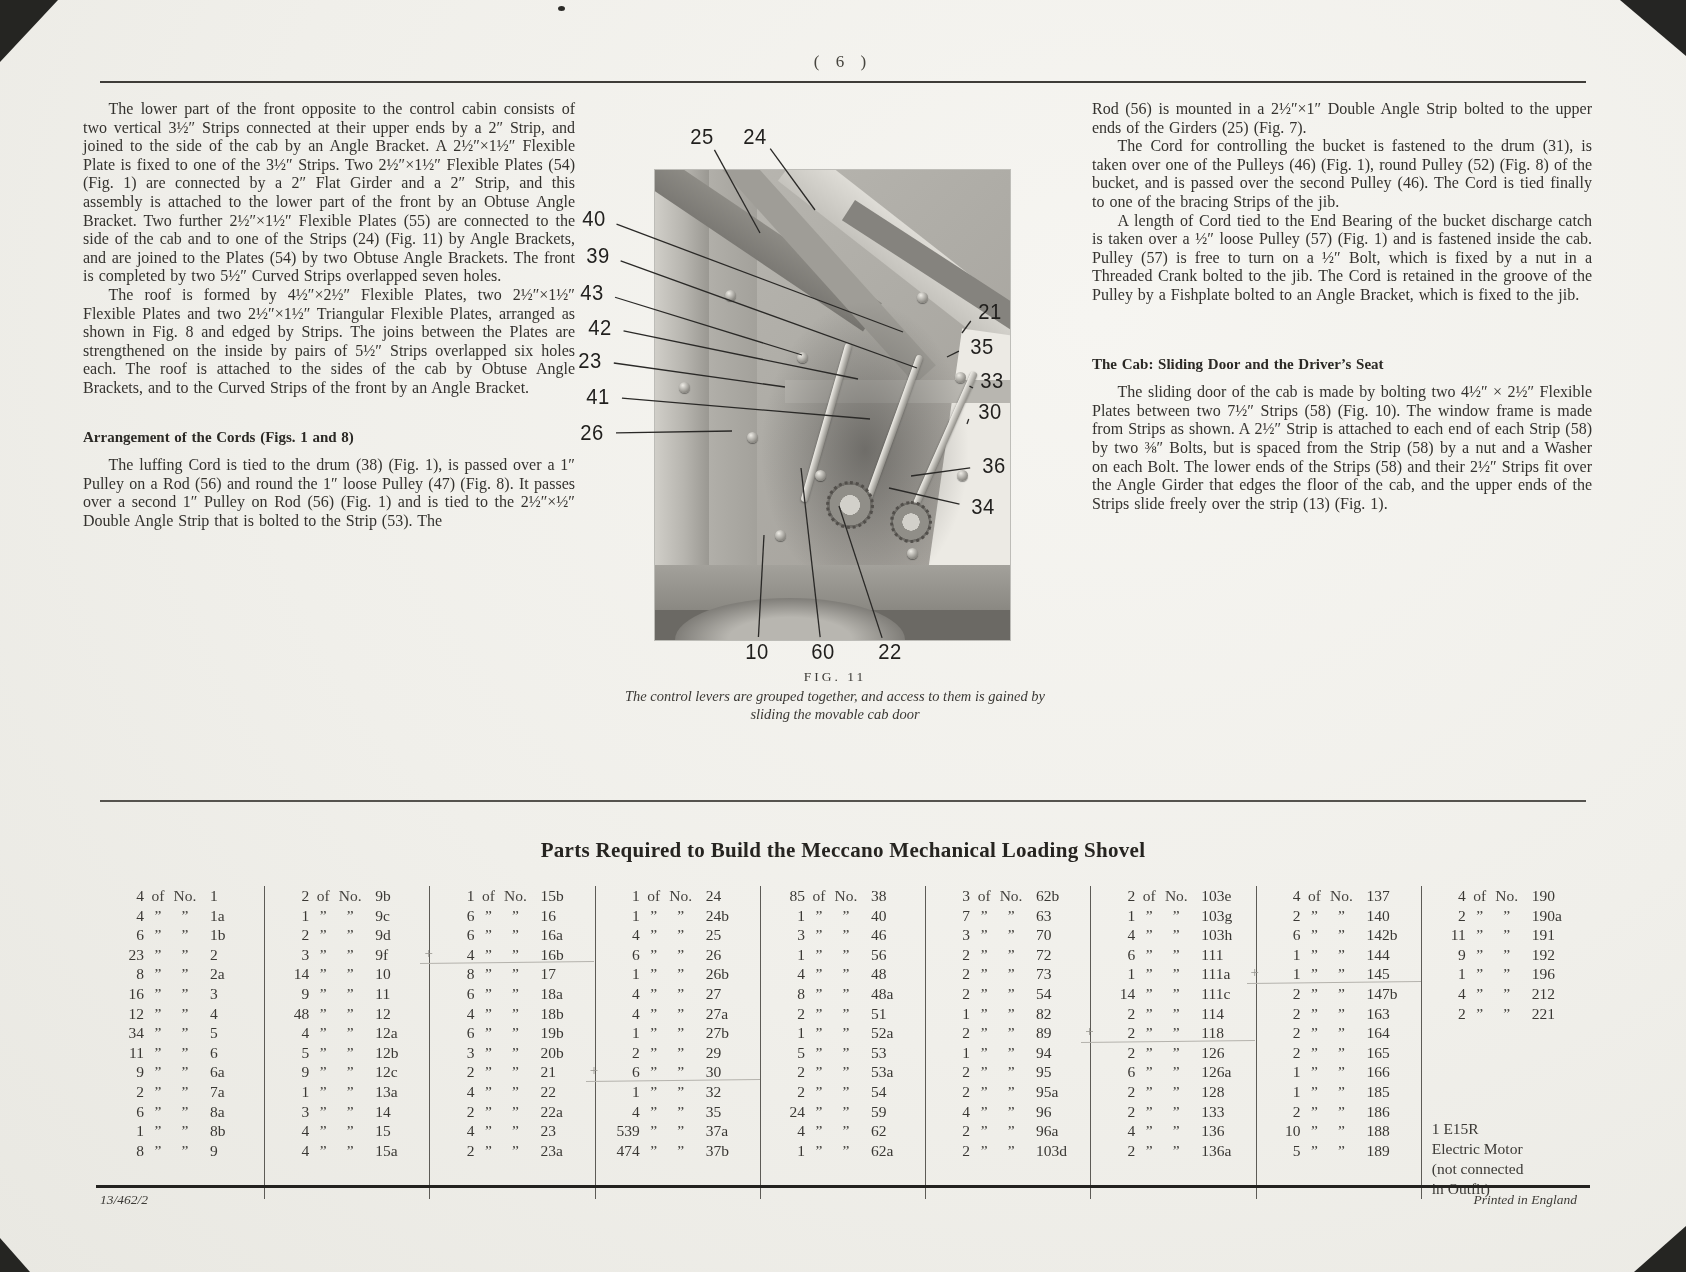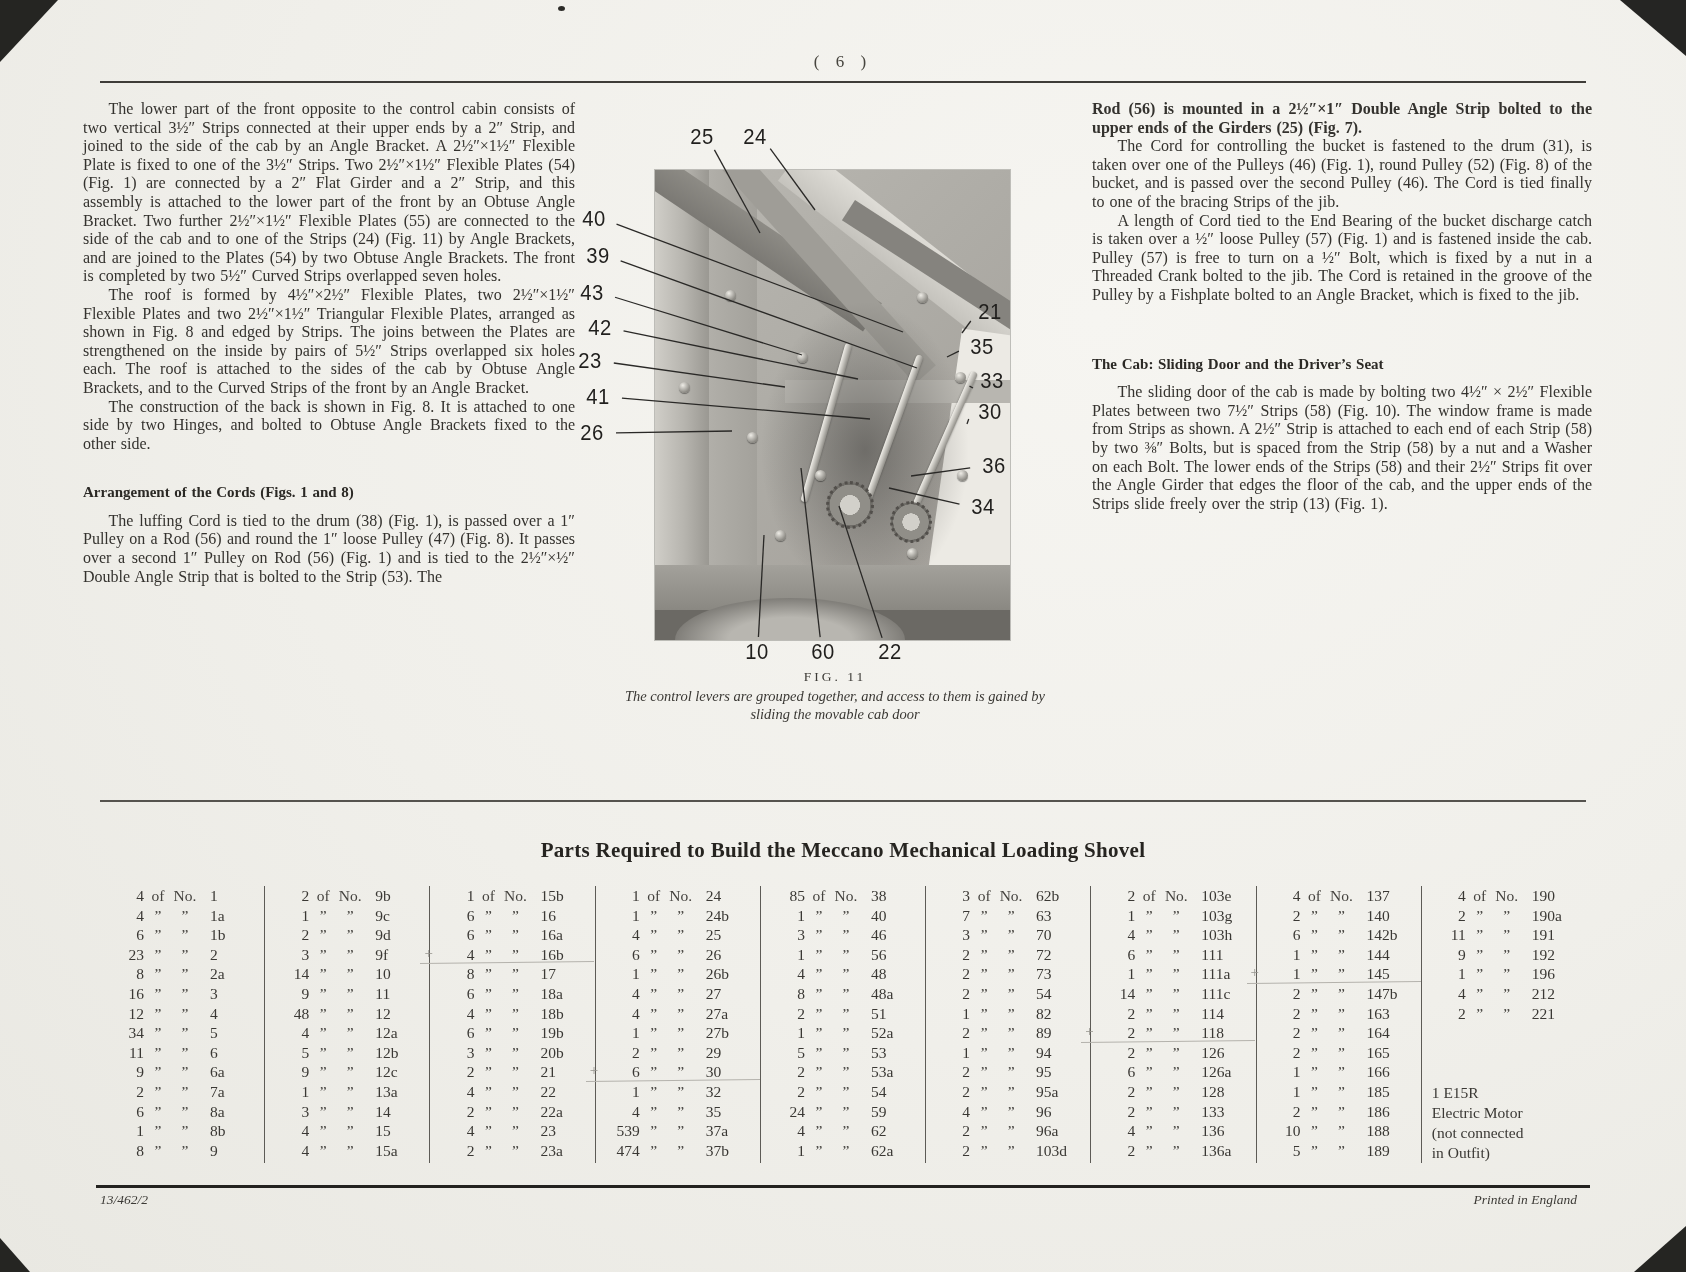--- a/index.html
+++ b/index.html
@@ -23,21 +23,21 @@
   .rule{position:absolute;background:#3e3c38;}
   .rule-top{left:100px;top:81px;width:1486px;height:2px;}
   .rule-mid{left:100px;top:800px;width:1486px;height:1.5px;background:#55534e;}
   .rule-foot{left:96px;top:1185px;width:1494px;height:3px;background:#23221f;}
 
   
   .col{position:absolute;top:100px;font-size:16px;line-height:18.6px;text-align:justify;word-spacing:.06em;}
   .col-left{left:83px;width:492px;}
   .col-right{left:1092px;width:500px;}
   .para{margin:0;text-indent:1.6em;}
-  .para.flush{text-indent:0;font-weight:bold;}
+  .para.flush{text-indent:0;}
   h3.sec{font-size:15px;margin:30px 0 10px;text-indent:0;text-align:left;color:#2b2925;}
   h3.sec.cab{margin-top:50px;}
 
   
   .figure{position:absolute;left:580px;top:115px;width:510px;height:652px;}
   .photo{position:absolute;left:75px;top:55px;width:355px;height:470px;overflow:hidden;
     background:linear-gradient(135deg,#bab8b2 0%,#aeaca6 45%,#a19d97 100%);
     box-shadow:0 0 0 1px rgba(90,88,84,.35);}
   .photo>div{position:absolute;}
   .holes-v{background-image:radial-gradient(circle, rgba(72,70,66,.8) 4.5px, rgba(72,70,66,0) 5.5px);background-size:100% 34px;background-position:center 8px;}
@@ -59,21 +59,21 @@
   .parts-title{position:absolute;left:0;top:838px;width:100%;text-align:center;font-size:21px;font-weight:bold;color:#262420;letter-spacing:.3px;}
   .parts{position:absolute;left:100px;top:886px;width:1486px;display:flex;align-items:stretch;font-size:15.5px;color:#3a3834;}
   .pcol{flex:1;padding:0 6px 0 10px;}
   .pcol + .pcol{border-left:1px solid #5d5b56;}
   .prow{position:relative;display:grid;grid-template-columns:36px 24px 30px auto;line-height:19.6px;}
   .prow .q{text-align:right;padding-right:2px;}
   .prow .d{text-align:center;color:#45433f;}
   .prow .p{padding-left:10px;}
   .prow.penciled::before{content:"+";position:absolute;left:-16px;top:-1px;color:#97958f;font-size:15px;}
   .prow.penciled::after{content:"";position:absolute;left:-20px;right:-6px;bottom:1px;height:1px;background:#b4b2ac;transform:rotate(-.6deg);}
-  .motor-note{margin-top:60px;line-height:20px;}
+  .motor-note{margin-top:96px;line-height:20px;}
 
   .footer-left{position:absolute;left:100px;top:1192px;font-style:italic;font-size:13.5px;color:#3c3a36;}
   .footer-right{position:absolute;right:109px;top:1192px;font-style:italic;font-size:13.5px;color:#3c3a36;}
 </style>
 </head>
 <body>
 
 <div class="page">
 
   <div class="corner tl"></div>
@@ -82,21 +82,20 @@
   <div class="corner br"></div>
   <div class="speck"></div>
 
   <div class="page-num">( 6 )</div>
   <div class="rule rule-top"></div>
 
   <div class="col col-left">
     <div id="left-paras-1">
         <p class="para">The lower part of the front opposite to the control cabin consists of two vertical 3½″ Strips connected at their upper ends by a 2″ Strip, and joined to the side of the cab by an Angle Bracket. A 2½″×1½″ Flexible Plate is fixed to one of the 3½″ Strips. Two 2½″×1½″ Flexible Plates (54) (Fig. 1) are connected by a 2″ Flat Girder and a 2″ Strip, and this assembly is attached to the lower part of the front by an Obtuse Angle Bracket. Two further 2½″×1½″ Flexible Plates (55) are connected to the side of the cab and to one of the Strips (24) (Fig. 11) by Angle Brackets, and are joined to the Plates (54) by two Obtuse Angle Brackets. The front is completed by two 5½″ Curved Strips overlapped seven holes.</p>
         <p class="para">The roof is formed by 4½″×2½″ Flexible Plates, two 2½″×1½″ Flexible Plates and two 2½″×1½″ Triangular Flexible Plates, arranged as shown in Fig. 8 and edged by Strips. The joins between the Plates are strengthened on the inside by pairs of 5½″ Strips overlapped six holes each. The roof is attached to the sides of the cab by Obtuse Angle Brackets, and to the Curved Strips of the front by an Angle Bracket.</p>
-        <p class="para">The construction of the back is shown in Fig. 8. It is attached to one side by two Hinges, and bolted to Obtuse Angle Brackets fixed to the other side.</p>
       </div>
     <h3 class="sec">Arrangement of the Cords (Figs. 1 and 8)</h3>
     <div id="left-paras-2">
         <p class="para">The luffing Cord is tied to the drum (38) (Fig. 1), is passed over a 1″ Pulley on a Rod (56) and round the 1″ loose Pulley (47) (Fig. 8). It passes over a second 1″ Pulley on Rod (56) (Fig. 1) and is tied to the 2½″×½″ Double Angle Strip that is bolted to the Strip (53). The</p>
       </div>
   </div>
 
   <div class="figure">
     <div class="photo">
       <div class="holes-v" style="left:0;top:0;width:54px;height:100%;background:linear-gradient(90deg,#d0cec8,#b6b4ae 55%,#9a9892);"></div>

